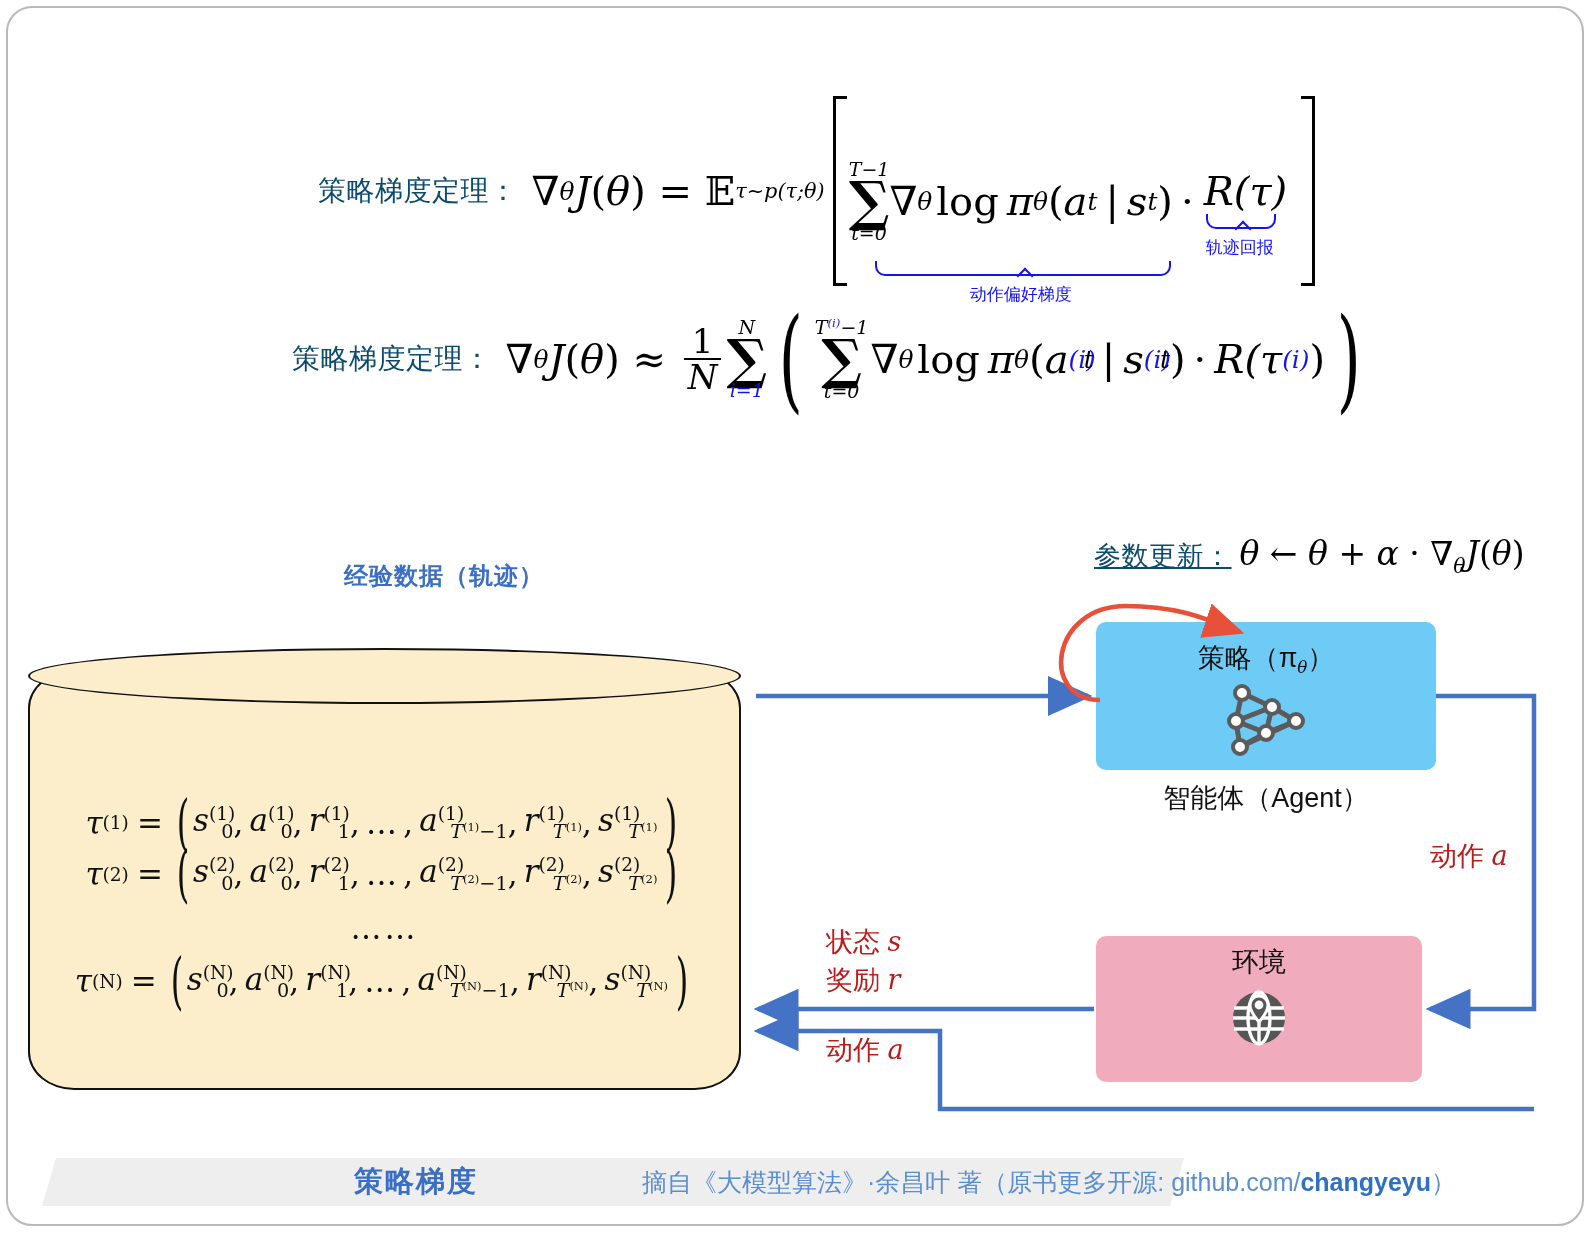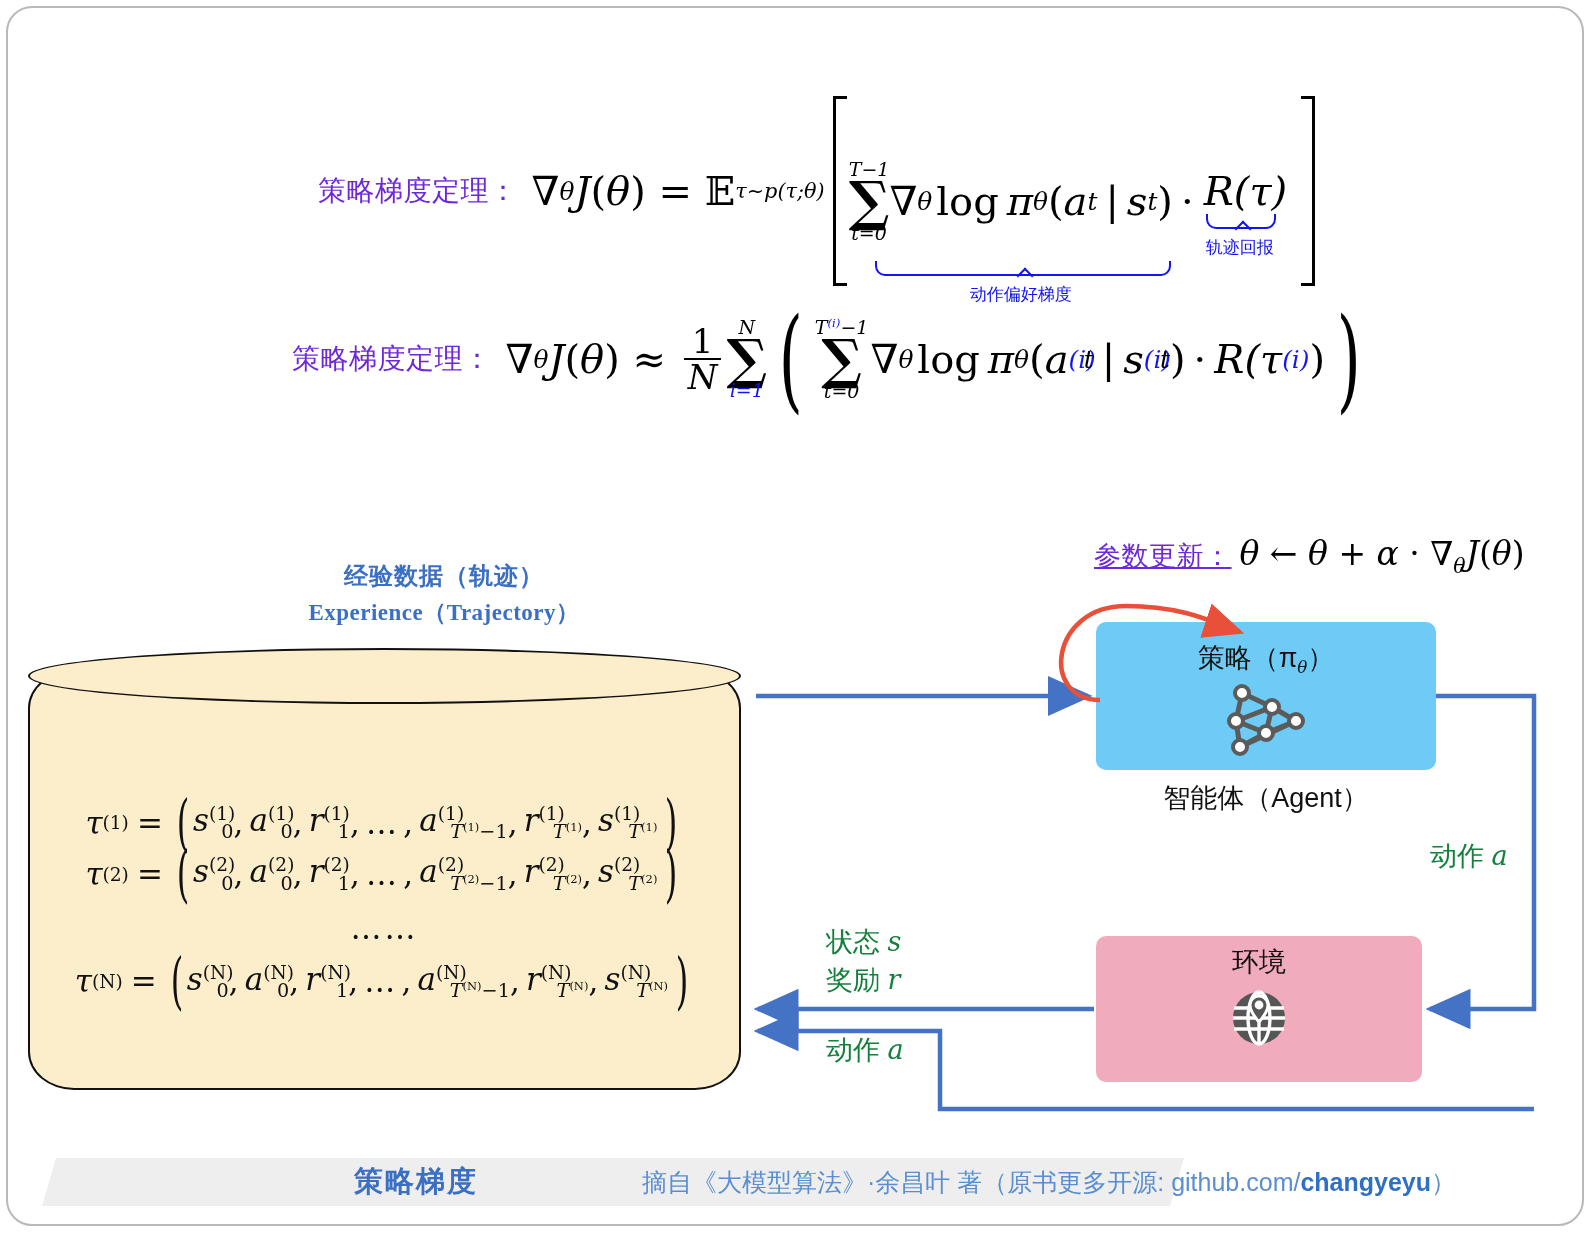--- a/index.html
+++ b/index.html
@@ -16,21 +16,21 @@
 
   
   .math{font-family:"DejaVu Serif","Liberation Serif",serif;color:#000;}
   .mi{font-style:italic;}
   .sup-i{font-size:.62em;vertical-align:super;color:#1414f0;font-style:italic;}
   .sub-sm{font-size:.62em;vertical-align:sub;}
   .supn{font-size:.60em;vertical-align:super;font-style:normal;}
 
   
   .red-label{
-    color:#6d28d9;font-family:"Liberation Sans","DejaVu Sans",sans-serif;
+    color:#0c4a6e;font-family:"Liberation Sans","DejaVu Sans",sans-serif;
     font-size:28px;letter-spacing:.5px;white-space:nowrap;
   }
 
   
   #formula1{position:absolute;left:318px;top:96px;display:flex;align-items:center;}
   #formula1 .eq{margin-left:14px;font-size:40px;display:flex;align-items:center;}
   .bracket{
     font-size:0;display:inline-block;position:relative;
   }
   .bk{
@@ -154,21 +154,21 @@
   
   #param-update{
     position:absolute;left:1094px;top:534px;display:flex;align-items:center;
     white-space:nowrap;
   }
   #param-update .red-label{font-size:27px;text-decoration:underline;}
   #param-update .eq{margin-left:8px;font-size:33px;}
 
   
   .blue-lab{
-    position:absolute;color:#15803d;font-size:27px;white-space:nowrap;
+    position:absolute;color:#b91c1c;font-size:27px;white-space:nowrap;
     font-family:"Liberation Sans","DejaVu Sans",sans-serif;
   }
   .blue-lab .mi{font-family:"DejaVu Serif","Liberation Serif",serif;font-style:italic;}
 
   
   #footer{position:absolute;left:42px;top:1148px;width:1510px;height:62px;}
   #footer-tag{
     position:absolute;left:0;top:10px;width:1142px;height:48px;
     background:#eeeeee;
     clip-path:polygon(14px 0,1142px 0,1128px 48px,0 48px);
@@ -283,21 +283,20 @@
       <span>) · </span>
     <span class="mi">R(τ</span>
       <span class="sup-i">(i)</span>
       <span>)</span>
     <span class="paren-big" style="margin-left:2px;">)</span>
   </span>
 </div>
 
 <div id="exp-title">
   <div class="zh">经验数据（轨迹）</div>
-  <div class="en">Experience（Trajectory）</div>
 </div>
 
 <div id="cylinder">
   <div id="cyl-body"></div>
   <div id="cyl-top"></div>
   <div id="cyl-content">
 
     <div class="traj-row">
       <span class="mi">τ</span>
         <span class="supn">(1)</span>

